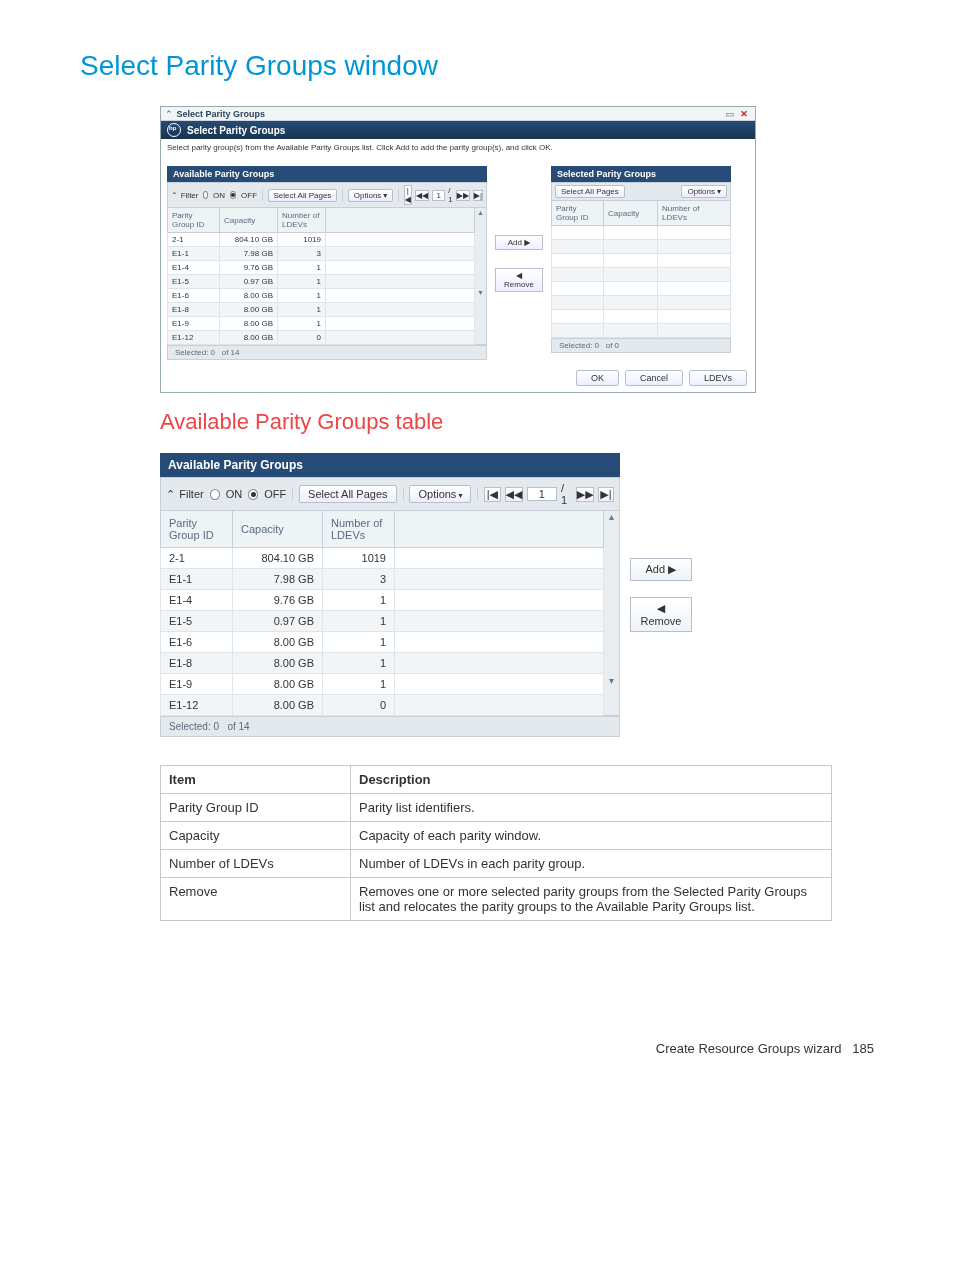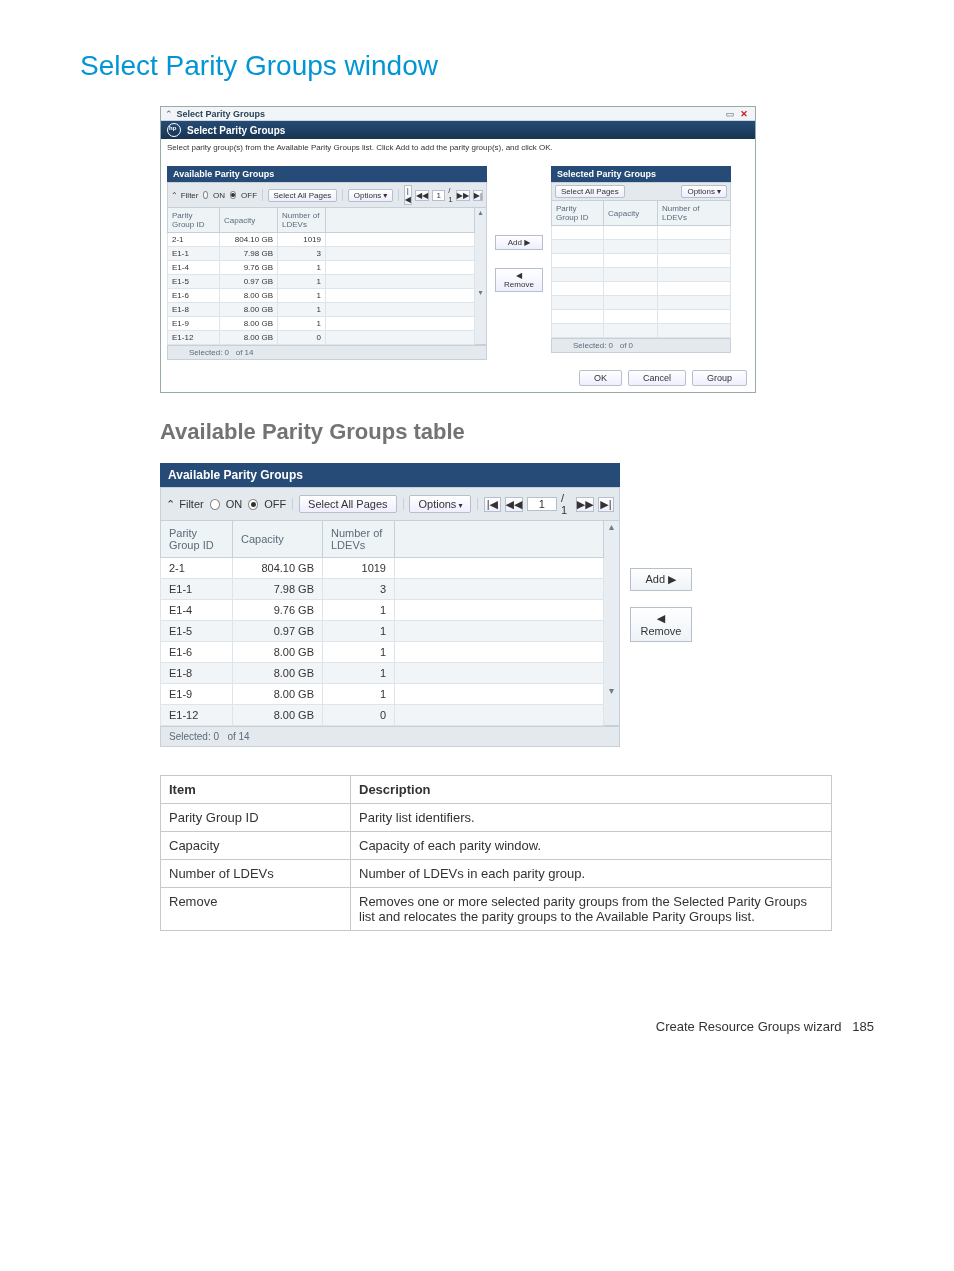--- a/index.html
+++ b/index.html
@@ -1,18 +1,18 @@
 <!DOCTYPE html>
 <html><head>
 <meta charset="utf-8">
 <style>
   * { box-sizing: border-box; }
   body { margin:0; padding:50px 80px; font-family: Arial, sans-serif; color:#333; background:#fff; width:954px; }
   h1.doc-title { font-family: "Segoe UI Light","HP Simplified Light",Arial,sans-serif; font-weight:300; font-size:28px; color:#0096d6; margin:0 0 24px 0; }
-  h2.doc-subtitle { font-family: "Segoe UI Light","HP Simplified Light",Arial,sans-serif; font-weight:700; font-size:22px; color:#737373; margin:26px 0 18px 0; }
+  h2.doc-subtitle { font-family: "Segoe UI Light","HP Simplified Light",Arial,sans-serif; font-weight:400; font-size:22px; color:#ef4444; margin:16px 0 18px 0; }
   .figure-wrap { margin-left:80px; }
 
   
   .win { border:1px solid #9aa; font-size:9px; font-family: Verdana, Arial, sans-serif; }
   .win-titlebar { background:#f2f5f7; border-bottom:1px solid #ccd5db; display:flex; align-items:center; height:14px; padding:0 4px; }
   .win-titlebar .collapse-icon { color:#557; margin-right:4px; }
   .win-titlebar .wt-title { font-weight:bold; color:#2b425b; flex:1; }
   .win-titlebar .wbtn { width:14px; text-align:center; color:#557; }
   .win-titlebar .wbtn.close { color:#c02020; font-weight:bold; }
   .win-header { background:linear-gradient(#254b76,#183550); color:#fff; height:18px; display:flex; align-items:center; padding:0 6px; font-weight:bold; font-size:10px; }
@@ -30,21 +30,21 @@
   .toolbar .page-box { border:1px solid #b6c0ca; background:#fff; width:28px; text-align:center; }
   .toolbar .radio { width:8px; height:8px; border:1px solid #888; border-radius:50%; display:inline-block; vertical-align:middle; margin:0 2px; background:#fff; }
   .toolbar .radio.sel::after { content:""; display:block; width:4px; height:4px; background:#333; border-radius:50%; margin:1px auto 0; }
   .toolbar .flex1 { flex:1; }
   .toolbar .caret { font-size:8px; margin-left:2px; }
 
   table.grid { border-collapse:collapse; width:100%; font-size:8px; color:#333; table-layout:fixed; }
   table.grid th { background:#eef3f6; border:1px solid #c7d0d8; font-weight:normal; color:#5b6b7c; padding:3px 4px; text-align:left; }
   table.grid td { border:1px solid #dde4ea; padding:2px 4px; white-space:nowrap; }
   table.grid tr.alt td { background:#f1f5f8; }
-  .status-bar { background:#e4e9ee; border:1px solid #c7d0d8; font-size:8px; color:#5b6b7c; padding:2px 21px; }
+  .status-bar { background:#e4e9ee; border:1px solid #c7d0d8; font-size:8px; color:#5b6b7c; padding:2px 7px; }
   .scroll-stub { width:12px; background:#e8edf1; border:1px solid #c7d0d8; border-left:0; }
   .scroll-stub .sup, .scroll-stub .sdn { height:10px; text-align:center; font-size:8px; color:#6b7c8d; }
   .grid-wrap { display:flex; border:0; }
   .grid-wrap .g-left { flex:1; border:0; }
   .transfer { display:flex; flex-direction:column; justify-content:center; gap:18px; padding:0 2px; }
   .transfer .tbtn { border:1px solid #b6c0ca; background:linear-gradient(#fff,#eef); font-size:8px; padding:2px 4px; width:48px; text-align:center; }
   .win-footer { display:flex; justify-content:flex-end; gap:6px; padding:6px 8px; }
   .win-footer .fbtn { border:1px solid #b6c0ca; background:linear-gradient(#fff,#eef); font-size:9px; padding:2px 14px; border-radius:2px; }
 
   
@@ -65,21 +65,21 @@
   .big-wrap { display:flex; align-items:stretch; gap:10px; }
   .big-wrap .bw-left { width:460px; }
   .big-transfer { display:flex; flex-direction:column; justify-content:center; gap:16px; }
   .big-transfer .tbtn { border:1px solid #b6c0ca; background:linear-gradient(#fff,#eef3f7); font-size:11px; padding:4px 7px; width:62px; text-align:center; }
 
   
   table.doc { border-collapse:collapse; width:672px; margin-left:80px; font-size:13px; }
   table.doc th { text-align:left; border:1px solid #c8c8c8; padding:6px 8px; font-weight:bold; background:#fff; }
   table.doc td { border:1px solid #c8c8c8; padding:6px 8px; vertical-align:top; font-family:"Segoe UI Light",Arial,sans-serif; font-weight:300; }
 
-  .page-footer { text-align:right; font-family:"Segoe UI Light",Arial,sans-serif; font-weight:300; font-size:13px; color:#333; margin-top:88px; }
+  .page-footer { text-align:right; font-family:"Segoe UI Light",Arial,sans-serif; font-weight:300; font-size:13px; color:#333; margin-top:120px; }
 </style>
 </head>
 <body>
 
 <h1 class="doc-title">Select Parity Groups window</h1>
 
 <div class="figure-wrap" style="width:596px;">
  <div class="win">
   <div class="win-titlebar">
     <span class="collapse-icon">⌃</span>
@@ -262,21 +262,21 @@
               </tr>
         </tbody>
       </table>
       <div class="status-bar"><span>Selected: 0</span>&nbsp;&nbsp;&nbsp;<span>of 0</span></div>
     </div>
   </div>
 
   <div class="win-footer">
     <span class="fbtn">OK</span>
     <span class="fbtn">Cancel</span>
-    <span class="fbtn">Group</span>
+    <span class="fbtn">LDEVs</span>
   </div>
  </div>
 </div>
 
 <h2 class="doc-subtitle figure-wrap" style="margin-left:80px;">Available Parity Groups table</h2>
 
 <div class="figure-wrap">
  <div class="big-wrap">
   <div class="bw-left big-panel">
     <div class="panel-head">Available Parity Groups</div>

